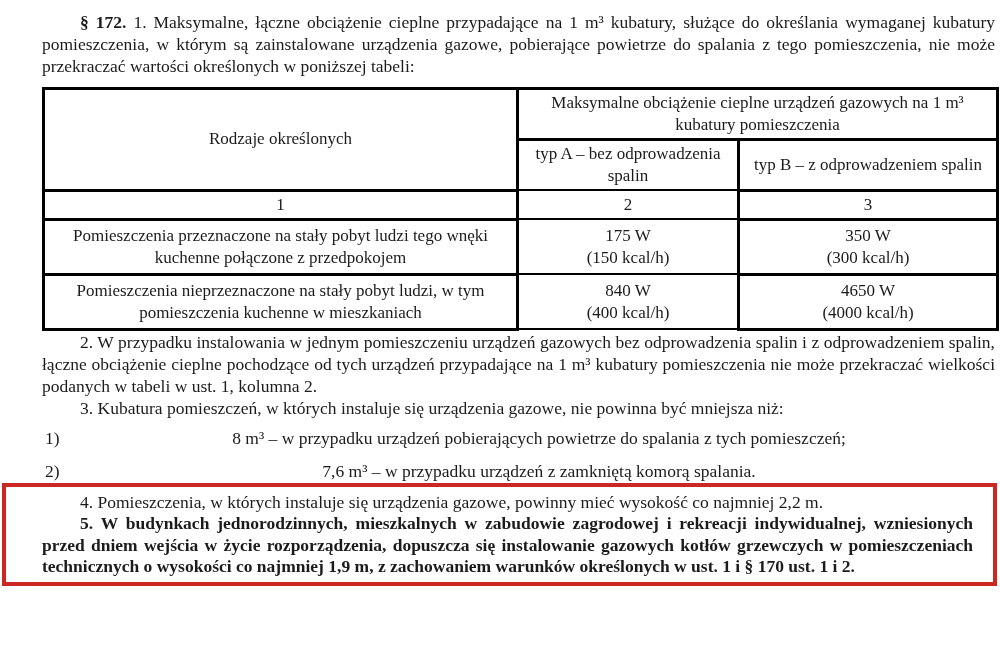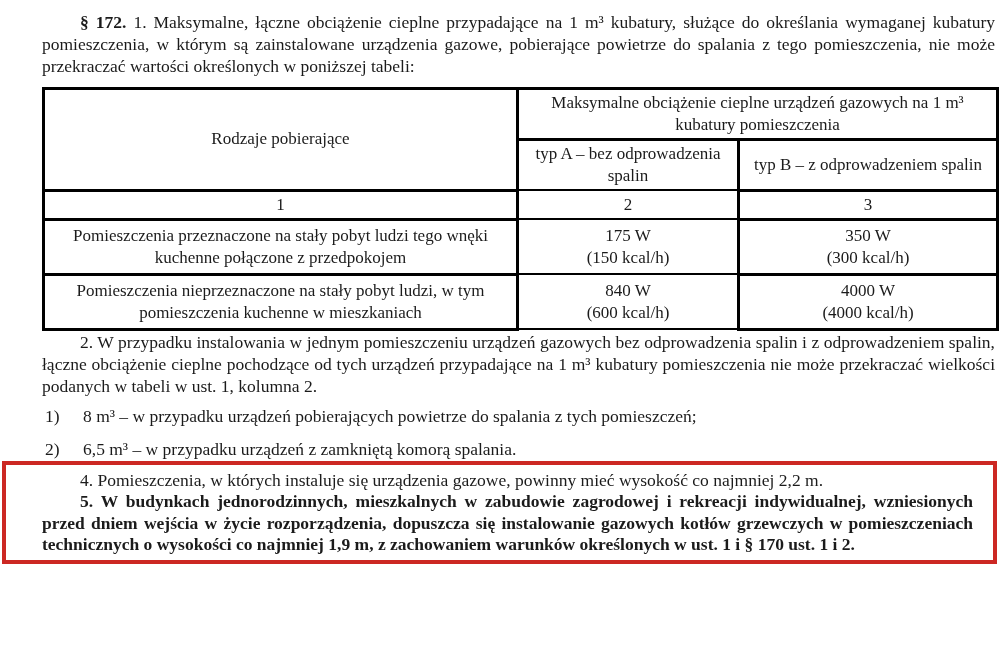--- a/index.html
+++ b/index.html
@@ -59,21 +59,21 @@
     display: flex;
     font-size: 17.5px;
     line-height: 22px;
     margin-top: 11px;
   }
   .num-item:first-child { margin-top: 0; }
   .num-marker {
     flex: 0 0 38px;
     margin-left: 3px;
   }
-  .num-text { flex: 1; }
+  .num-text { flex: 1; text-align: center; }
 
   
   .highlight-box {
     box-sizing: border-box;
     margin: 1px -2px 0 -40px;
     border: 4px solid #b91c1c;
     padding: 5px 20px 4px 36px;
   }
   .highlight-box p.body-par { line-height: 21.5px; }
   .hl-par5 { margin-top: 11px; font-weight: bold; }
@@ -89,56 +89,57 @@
   <p class="body-par"><span class="lead-bold">§ 172.</span><span> 1. Maksymalne, łączne obciążenie cieplne przypadające na 1 m³ kubatury, służące do określania wymaganej kubatury pomieszczenia, w którym są zainstalowane urządzenia gazowe, pobierające powietrze do spalania z tego pomieszczenia, nie może przekraczać wartości określonych w poniższej tabeli:</span></p>
 
   <table class="reg-table">
     <colgroup>
       <col style="width:474px">
       <col style="width:221px">
       <col style="width:259px">
     </colgroup>
     <tbody>
       <tr>
-        <th rowspan="2" class="outer">Rodzaje pobierające</th>
+        <th rowspan="2" class="outer">Rodzaje określonych</th>
         <th colspan="2" class="outer load-hdr">Maksymalne obciążenie cieplne urządzeń gazowych na 1 m³ kubatury pomieszczenia</th>
       </tr>
       <tr>
         <th class="type-hdr">typ A – bez odprowadzenia spalin</th>
         <th class="type-hdr outer">typ B – z odprowadzeniem spalin</th>
       </tr>
       <tr>
         <td class="num-row outer">1</td>
         <td class="num-row">2</td>
         <td class="num-row outer">3</td>
       </tr>
       <tr>
         <td class="data-cell outer">Pomieszczenia przeznaczone na stały pobyt ludzi tego wnęki kuchenne połączone z przedpokojem</td>
         <td class="data-cell"><span>175 W</span><br><span>(150 kcal/h)</span></td>
         <td class="data-cell outer"><span>350 W</span><br><span>(300 kcal/h)</span></td>
       </tr>
       <tr>
         <td class="data-cell outer">Pomieszczenia nieprzeznaczone na stały pobyt ludzi, w tym pomieszczenia kuchenne w mieszkaniach</td>
-        <td class="data-cell"><span>840 W</span><br><span>(600 kcal/h)</span></td>
-        <td class="data-cell outer"><span>4000 W</span><br><span>(4000 kcal/h)</span></td>
+        <td class="data-cell"><span>840 W</span><br><span>(400 kcal/h)</span></td>
+        <td class="data-cell outer"><span>4650 W</span><br><span>(4000 kcal/h)</span></td>
       </tr>
     </tbody>
   </table>
 
   <p class="body-par mt-para2">2. W przypadku instalowania w jednym pomieszczeniu urządzeń gazowych bez odprowadzenia spalin i z odprowadzeniem spalin, łączne obciążenie cieplne pochodzące od tych urządzeń przypadające na 1 m³ kubatury pomieszczenia nie może przekraczać wielkości podanych w tabeli w ust. 1, kolumna 2.</p>
 
+  <p class="body-par mt-para3">3. Kubatura pomieszczeń, w których instaluje się urządzenia gazowe, nie powinna być mniejsza niż:</p>
 
   <div class="num-list">
     <div class="num-item">
       <span class="num-marker">1)</span>
       <span class="num-text">8 m³ – w przypadku urządzeń pobierających powietrze do spalania z tych pomieszczeń;</span>
     </div>
     <div class="num-item">
       <span class="num-marker">2)</span>
-      <span class="num-text">6,5 m³ – w przypadku urządzeń z zamkniętą komorą spalania.</span>
+      <span class="num-text">7,6 m³ – w przypadku urządzeń z zamkniętą komorą spalania.</span>
     </div>
   </div>
 
   <div class="highlight-box" style="border-color: rgb(204, 40, 35);">
     <p class="body-par">4. Pomieszczenia, w których instaluje się urządzenia gazowe, powinny mieć wysokość co najmniej 2,2 m.</p>
     <p class="body-par hl-par5">5. W budynkach jednorodzinnych, mieszkalnych w zabudowie zagrodowej i rekreacji indywidualnej, wzniesionych przed dniem wejścia w życie rozporządzenia, dopuszcza się instalowanie gazowych kotłów grzewczych w pomieszczeniach technicznych o wysokości co najmniej 1,9 m, z zachowaniem warunków określonych w ust. 1 i § 170 ust. 1 i 2.</p>
   </div>
 
 </div>
 

